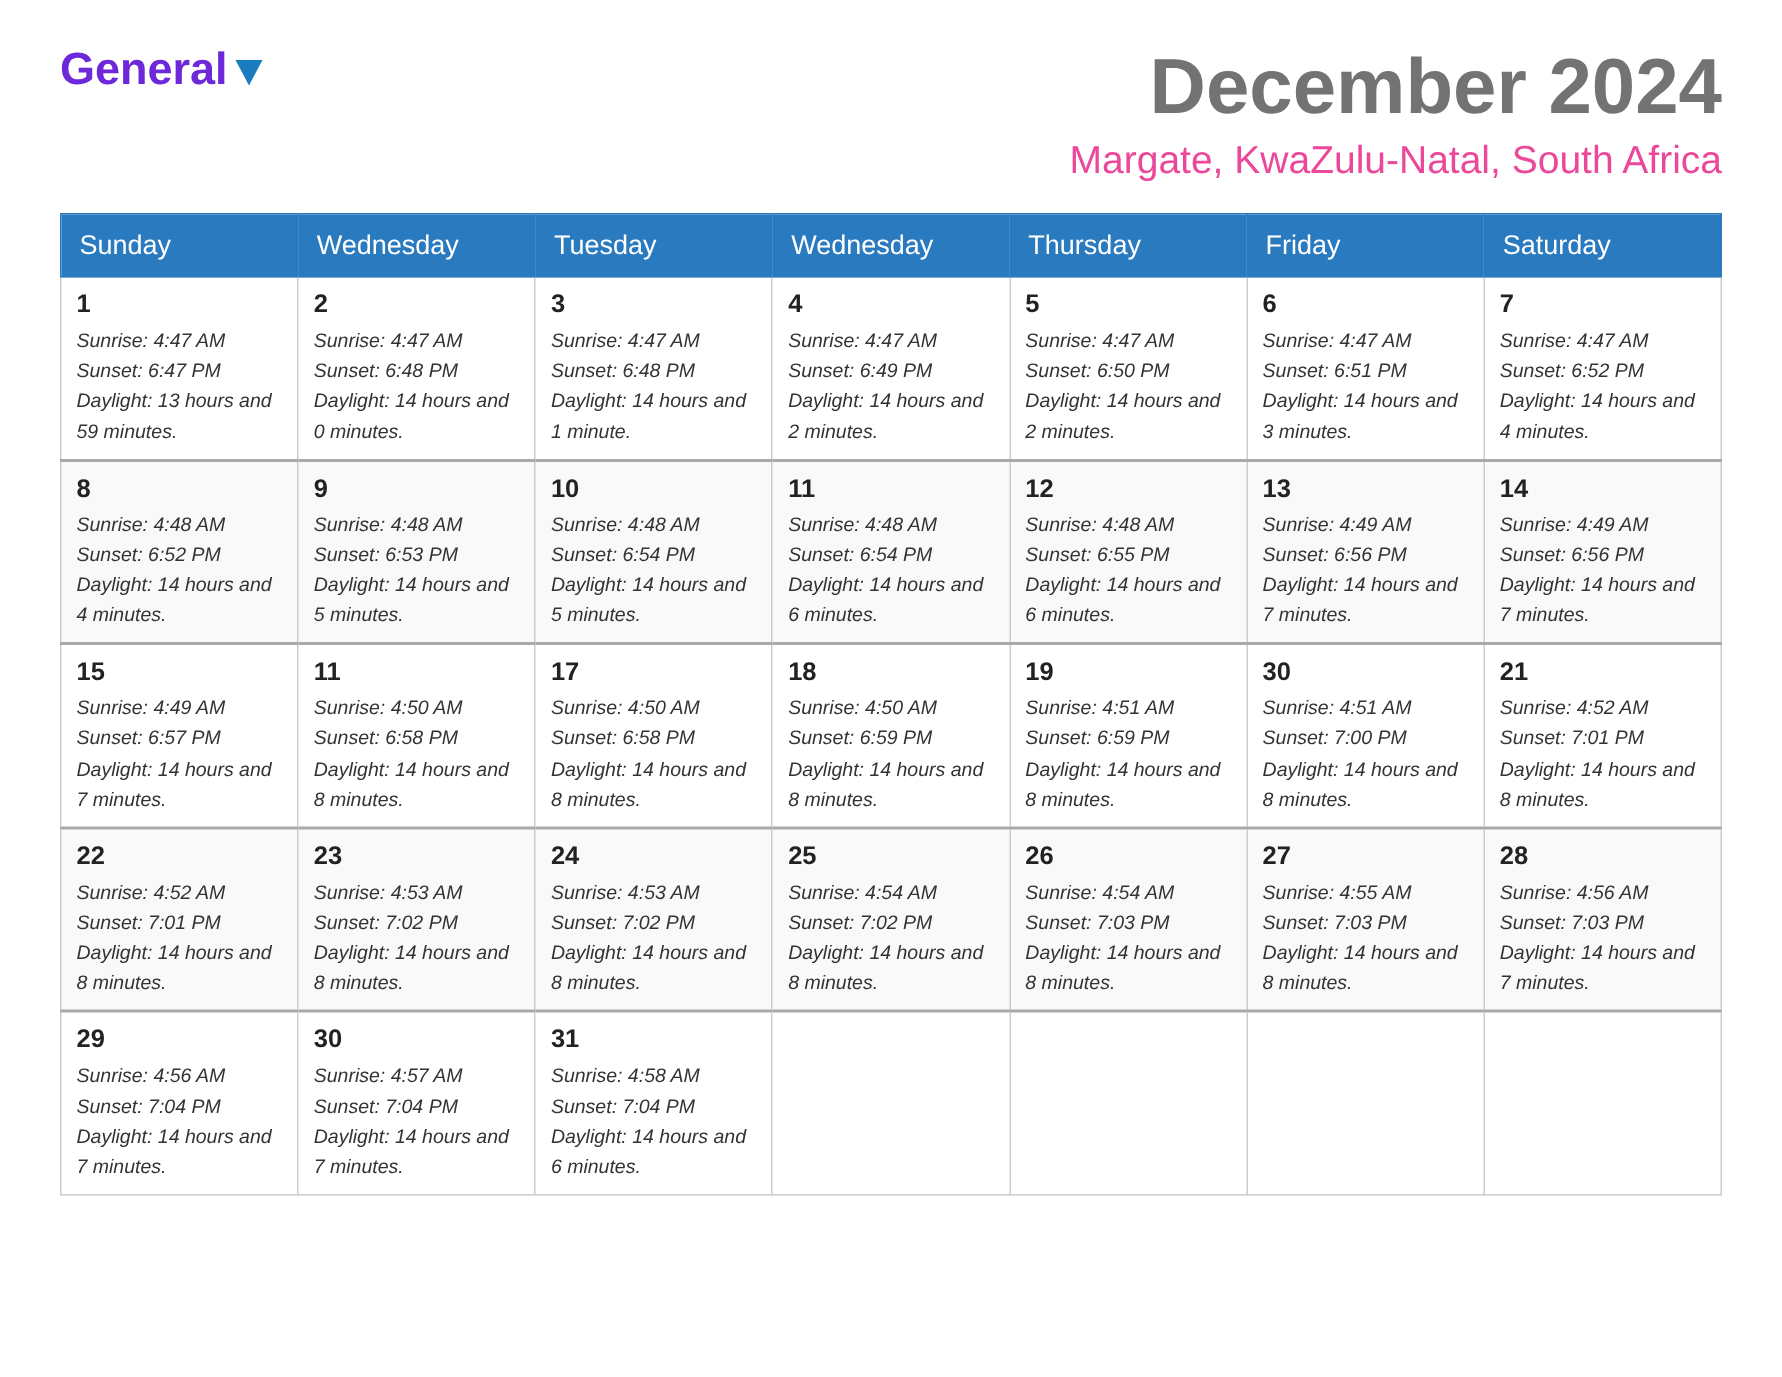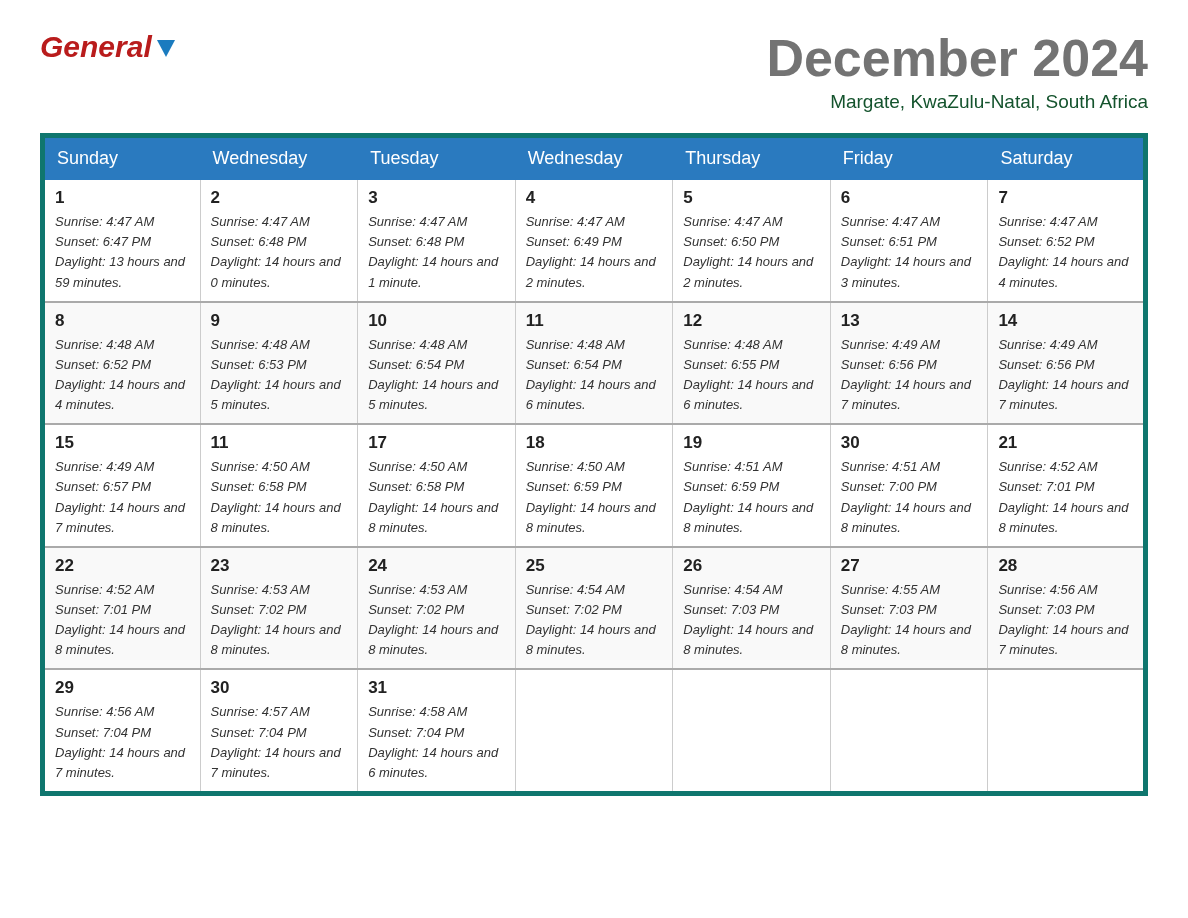--- a/index.html
+++ b/index.html
@@ -19,28 +19,28 @@
     .title-area {
       text-align: right;
     }
     .month-title {
       font-size: 52px;
       font-weight: bold;
       color: #737373;
       line-height: 1.1;
     }
     .location-title {
-      font-size: 19px;
-      color: #14532d;
+      font-size: 26px;
+      color: #ec4899;
       margin-top: 4px;
     }
     .calendar-table {
       width: 100%;
       border-collapse: collapse;
-      border: 5px solid #0f766e;
+      border: 1px solid #0f766e;
     }
     .calendar-table th {
       background-color: #2a7abf;
       color: #fff;
       font-size: 18px;
       font-weight: normal;
       padding: 10px 12px;
       text-align: left;
       border: 1px solid #2a7abf;
     }
@@ -79,22 +79,21 @@
       flex-direction: column;
     }
     .logo-top {
       display: flex;
       align-items: center;
       font-size: 30px;
       font-weight: bold;
       color: #333;
     }
     .logo-top .general-text {
-      color: #b91c1c;
-      font-style: italic;
+      color: #6d28d9;
     }
     .logo-bottom {
       color: #1a7bbf;
       font-size: 30px;
       font-weight: bold;
       margin-top: -6px;
       padding-left: 2px;
     }
     .row-week td {
       border-bottom: 2px solid #aaa;

